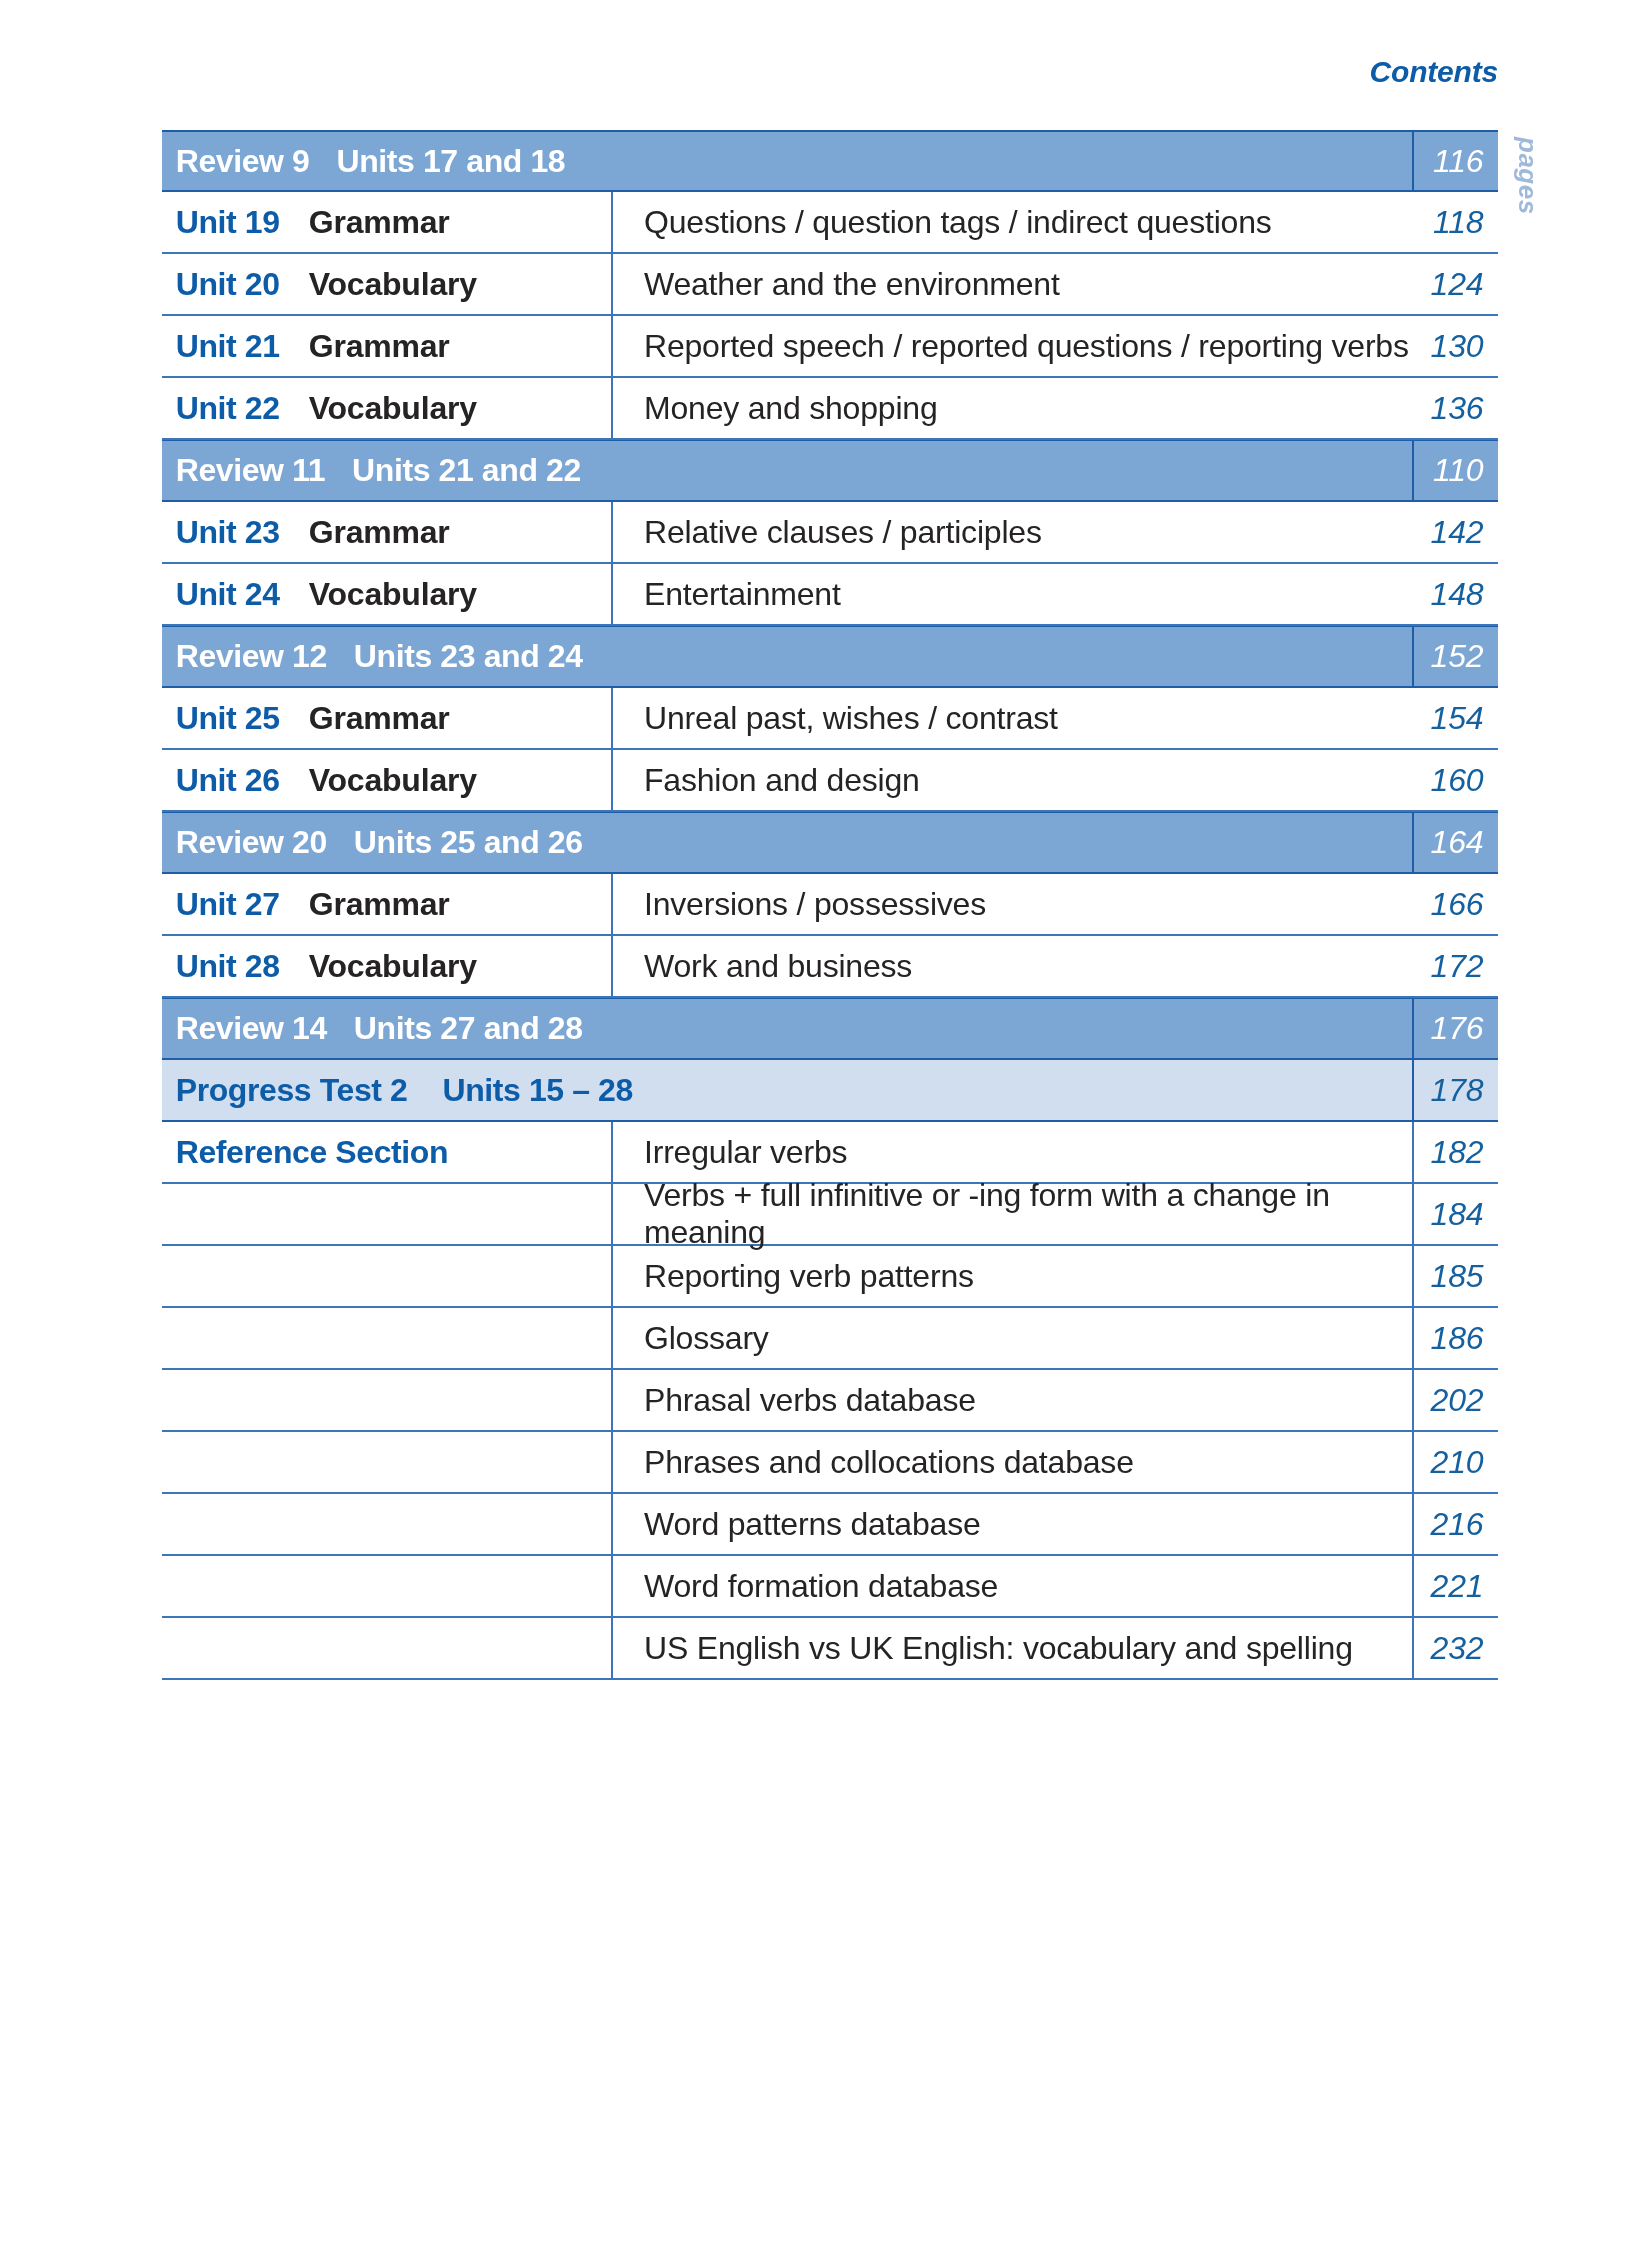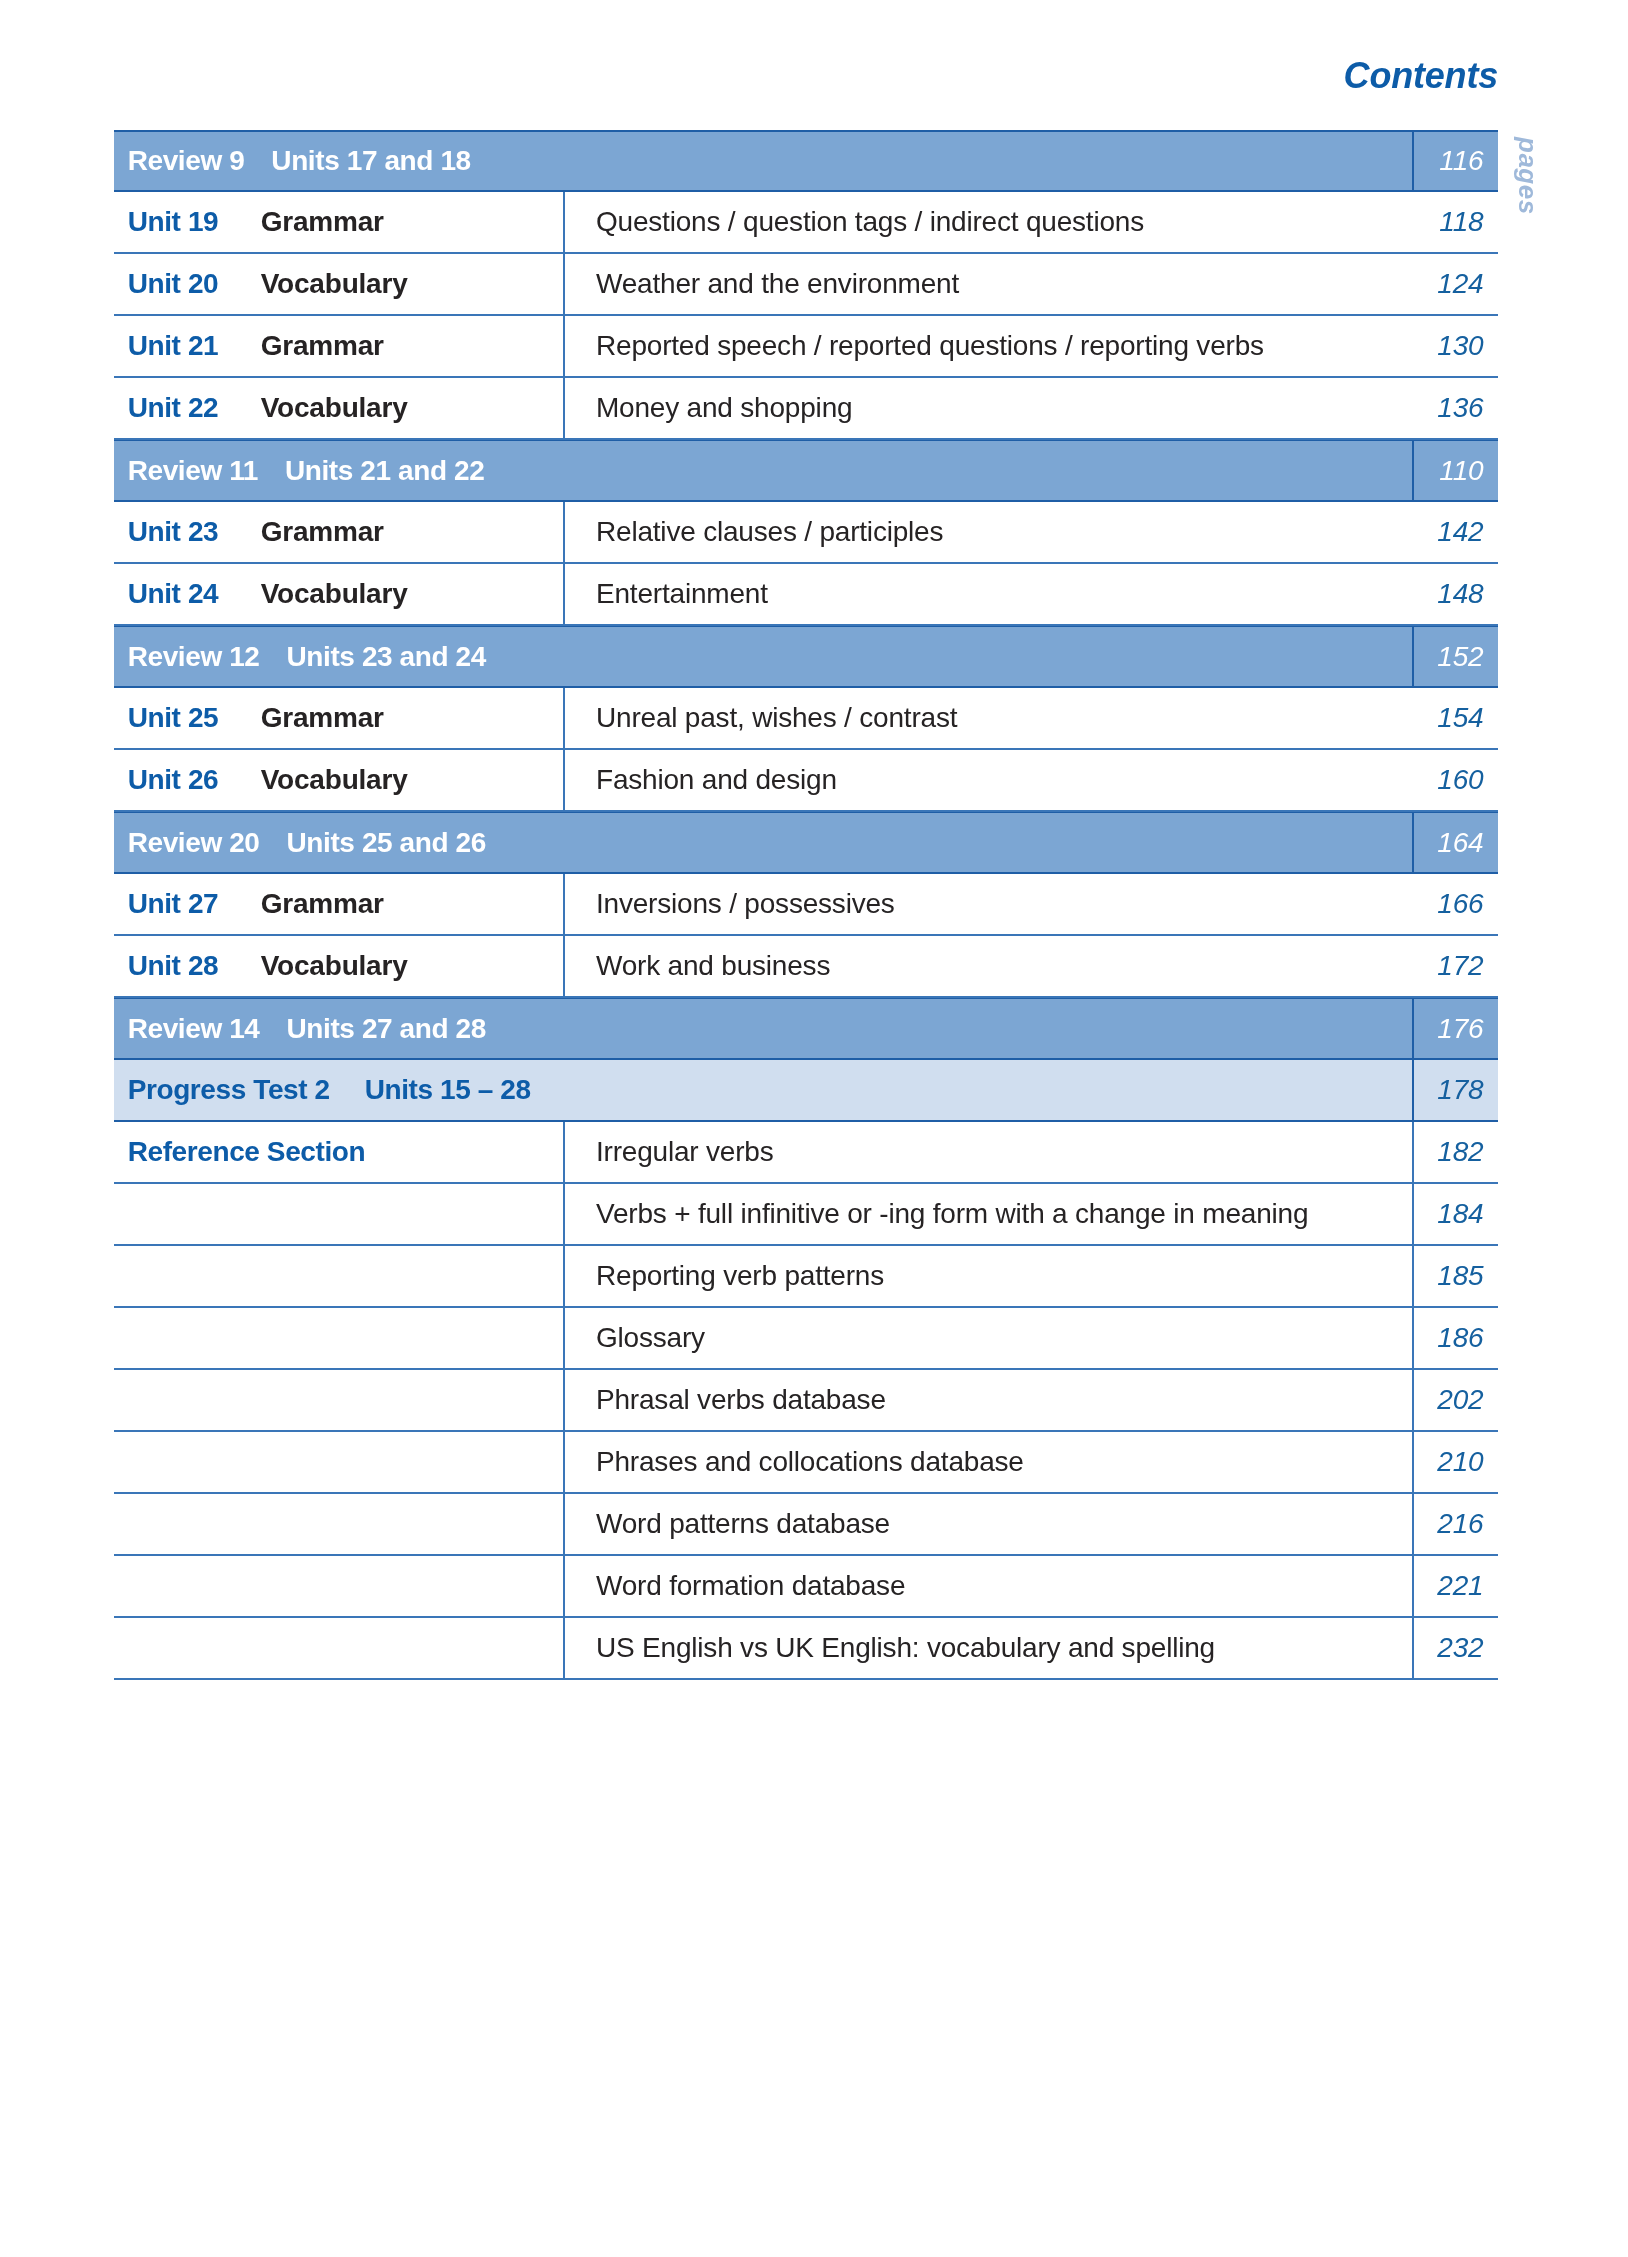--- a/index.html
+++ b/index.html
@@ -14,38 +14,39 @@
   }
   html,body{margin:0;padding:0;}
   body{
     width:1629px;height:2258px;position:relative;background:#ffffff;
     font-family:"Liberation Sans", sans-serif;
     letter-spacing:-0.2px;
     overflow:hidden;
   }
   .contents-title{
     position:absolute;top:55px;right:131px;
-    font-size:36px;font-weight:bold;font-style:italic;
+    font-size:30px;font-weight:bold;font-style:italic;
     color:var(--unitblue);
   }
   .pages-label{
     position:absolute;left:1512px;top:137px;
     writing-mode:vertical-rl;
     font-size:26px;font-style:italic;font-weight:bold;
     color:var(--pageslabel);
     letter-spacing:0.5px;
   }
   .toc{
     position:absolute;left:114px;top:130px;width:1384px;
   }
   .row{
     display:flex;align-items:stretch;box-sizing:border-box;
     height:62px;
     border-bottom:2px solid var(--line);
-    font-size:28px;
+    font-size:32px;
+    margin-left:48px;
   }
   .row--review{background:var(--band);border-top:1px solid var(--dark);border-bottom:2.9px solid var(--dark);}
   .row--progress{background:var(--lightband);border-bottom:2.9px solid var(--dark);}
   .row:first-child{border-top:2px solid var(--dark);}
   .cell{display:flex;align-items:center;box-sizing:border-box;}
   .col1{width:449px;padding-left:13.7px;gap:16px;}
   .col2{flex:1;border-left:2px solid var(--line);padding-left:31px;color:var(--ink);}
   .col3{width:86px;justify-content:flex-end;padding-right:14.6px;font-style:italic;color:var(--pagenum);}
   .row--reference .col3{border-left:2px solid var(--line);}
   .band-cell{flex:1;padding-left:13.7px;}

